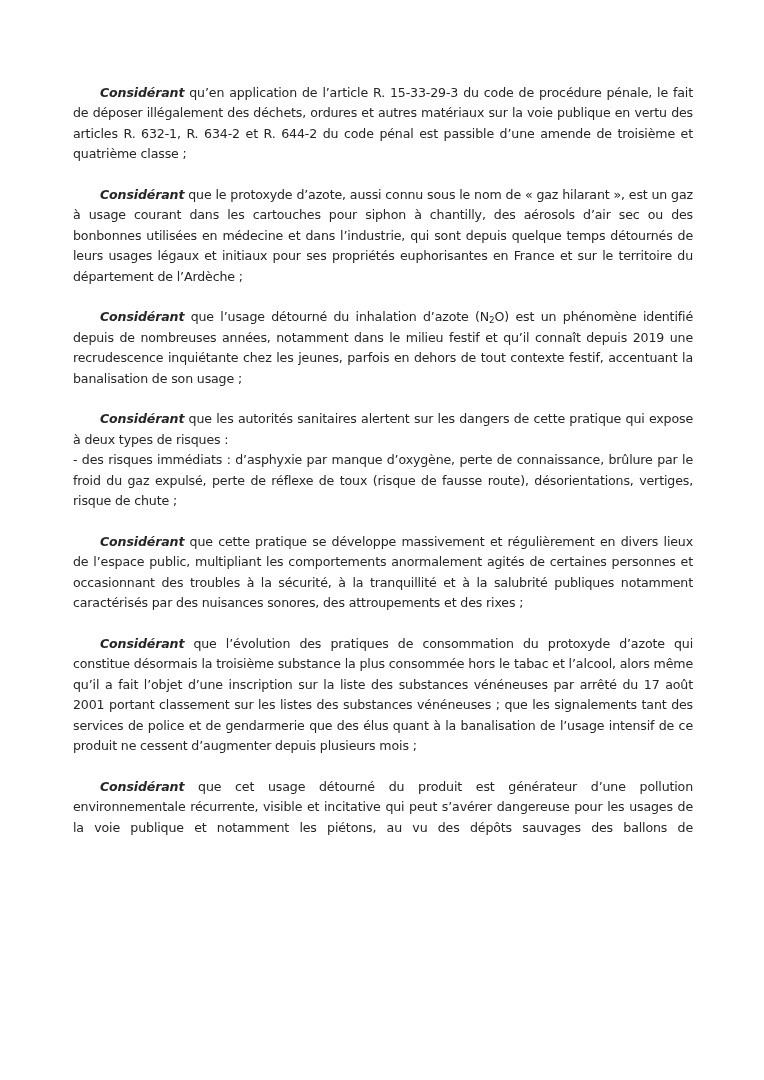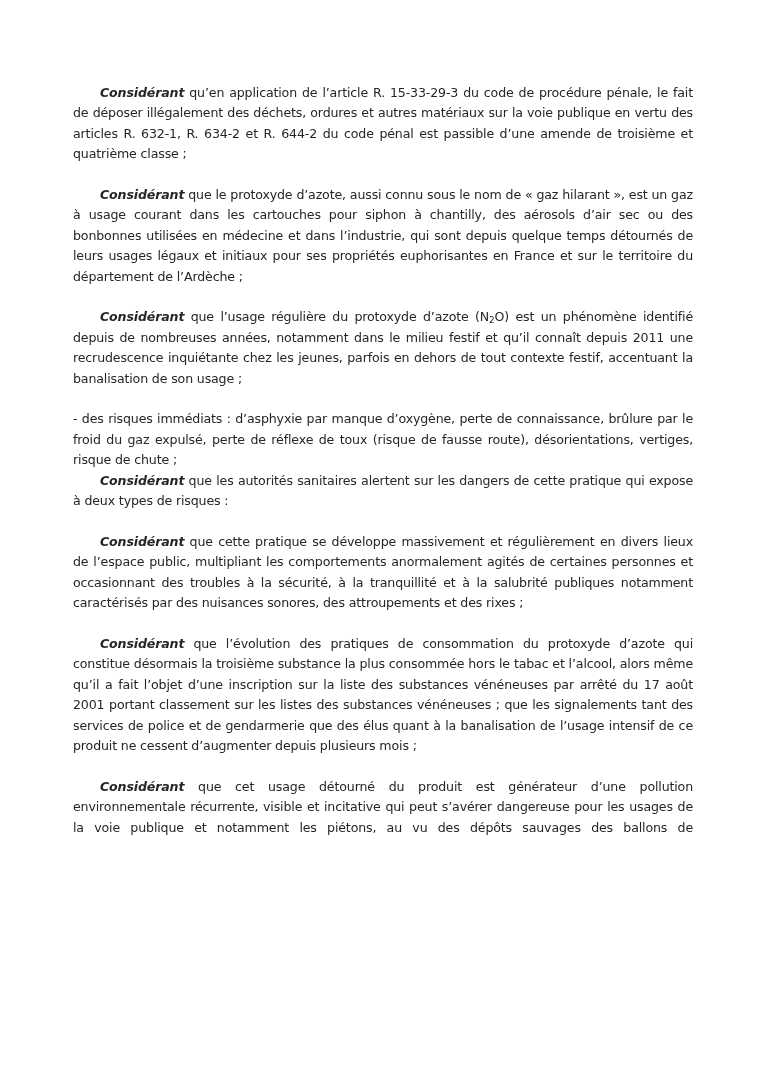--- a/index.html
+++ b/index.html
@@ -53,26 +53,26 @@
 
   <p class="para">
     <span class="lead">Considérant</span><span> qu’en application de l’article R. 15-33-29-3 du code de procédure pénale, le fait de déposer illégalement des déchets, ordures et autres matériaux sur la voie publique en vertu des articles R. 632-1, R. 634-2 et R. 644-2 du code pénal est passible d’une amende de troisième et quatrième classe ;</span>
   </p>
 
   <p class="para">
     <span class="lead">Considérant</span><span> que le protoxyde d’azote, aussi connu sous le nom de « gaz hilarant », est un gaz à usage courant dans les cartouches pour siphon à chantilly, des aérosols d’air sec ou des bonbonnes utilisées en médecine et dans l’industrie, qui sont depuis quelque temps détournés de leurs usages légaux et initiaux pour ses propriétés euphorisantes en France et sur le territoire du département de l’Ardèche ;</span>
   </p>
 
   <p class="para">
-    <span class="lead">Considérant</span><span> que l’usage régulière du protoxyde d’azote (N</span><sub>2</sub><span>O) est un phénomène identifié depuis de nombreuses années, notamment dans le milieu festif et qu’il connaît depuis 2011 une recrudescence inquiétante chez les jeunes, parfois en dehors de tout contexte festif, accentuant la banalisation de son usage ;</span>
+    <span class="lead">Considérant</span><span> que l’usage détourné du inhalation d’azote (N</span><sub>2</sub><span>O) est un phénomène identifié depuis de nombreuses années, notamment dans le milieu festif et qu’il connaît depuis 2019 une recrudescence inquiétante chez les jeunes, parfois en dehors de tout contexte festif, accentuant la banalisation de son usage ;</span>
   </p>
 
   <p class="para">
+    <span class="line"><span class="lead">Considérant</span><span> que les autorités sanitaires alertent sur les dangers de cette pratique qui expose à deux types de risques :</span></span>
     <span class="line">- des risques immédiats : d’asphyxie par manque d’oxygène, perte de connaissance, brûlure par le froid du gaz expulsé, perte de réflexe de toux (risque de fausse route), désorientations, vertiges, risque de chute ;</span>
-    <span class="line"><span class="lead">Considérant</span><span> que les autorités sanitaires alertent sur les dangers de cette pratique qui expose à deux types de risques :</span></span>
   </p>
 
   <p class="para">
     <span class="lead">Considérant</span><span> que cette pratique se développe massivement et régulièrement en divers lieux de l’espace public, multipliant les comportements anormalement agités de certaines personnes et occasionnant des troubles à la sécurité, à la tranquillité et à la salubrité publiques notamment caractérisés par des nuisances sonores, des attroupements et des rixes ;</span>
   </p>
 
   <p class="para">
     <span class="lead">Considérant</span><span> que l’évolution des pratiques de consommation du protoxyde d’azote qui constitue désormais la troisième substance la plus consommée hors le tabac et l’alcool, alors même qu’il a fait l’objet d’une inscription sur la liste des substances vénéneuses par arrêté du 17 août 2001 portant classement sur les listes des substances vénéneuses ; que les signalements tant des services de police et de gendarmerie que des élus quant à la banalisation de l’usage intensif de ce produit ne cessent d’augmenter depuis plusieurs mois ;</span>
   </p>
 

